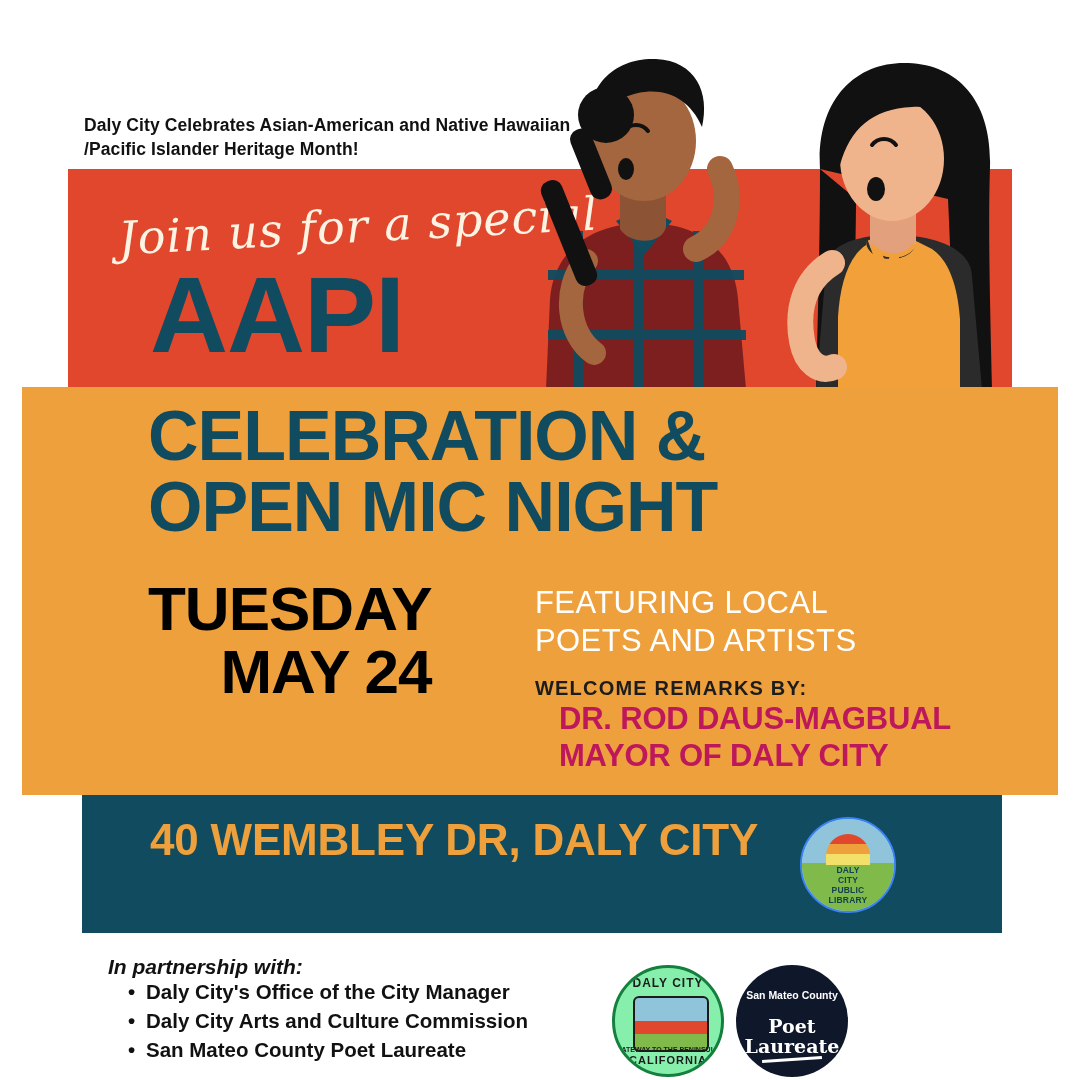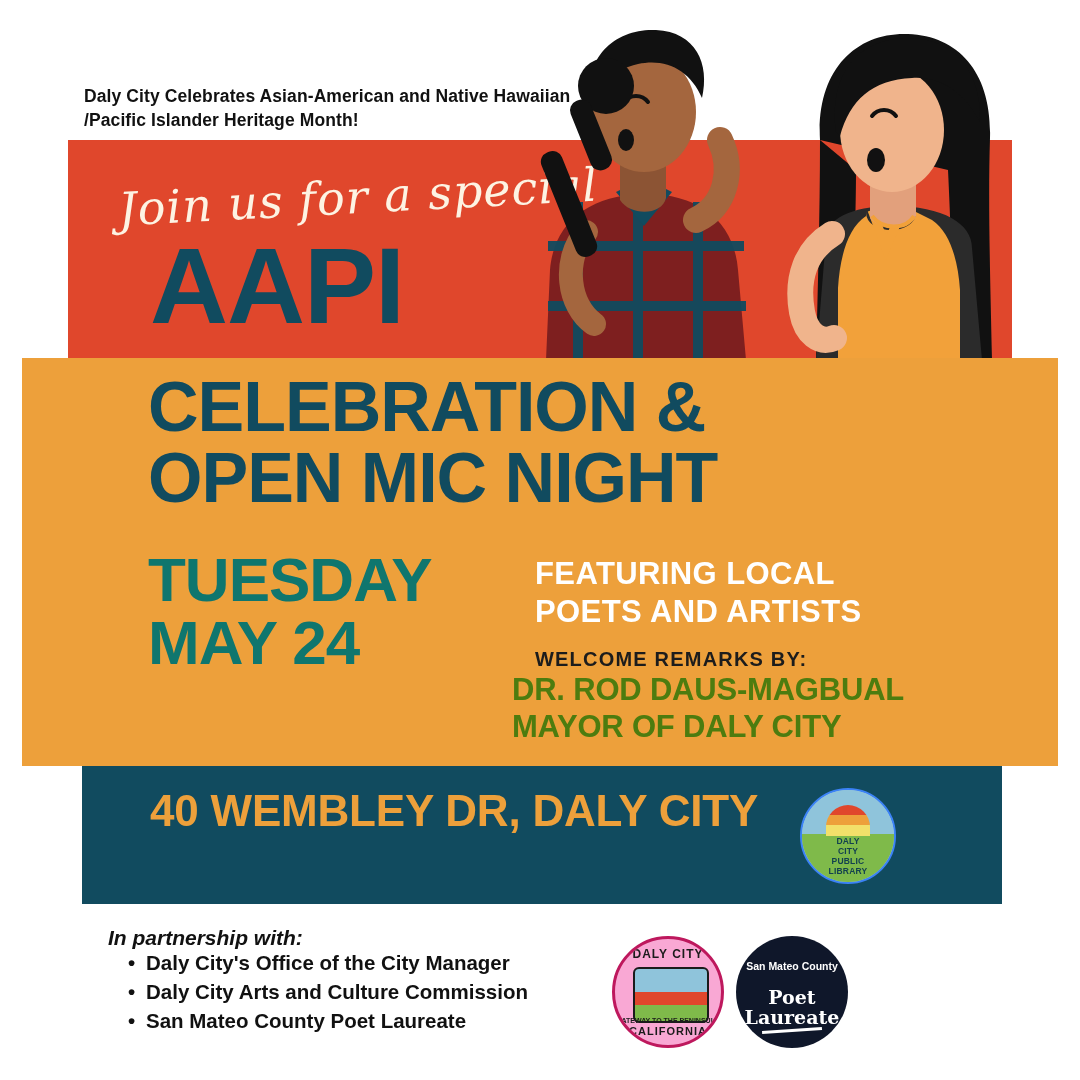--- a/index.html
+++ b/index.html
@@ -6,20 +6,21 @@
   html, body {
     width: 1080px; height: 1080px;
     background: #ffffff;
     font-family: "Liberation Sans", sans-serif;
     overflow: hidden;
   }
   #poster {
     position: relative;
     width: 1080px; height: 1036px;
     background: #ffffff;
+    margin-top: 29px;
   }
 
   
   .topline {
     position: absolute;
     left: 84px; top: 85px;
     width: 520px;
     font-size: 17.5px;
     font-weight: bold;
     line-height: 1.35;
@@ -68,48 +69,49 @@
     font-weight: bold;
     color: #114b5f;
     line-height: 1.02;
     letter-spacing: -1px;
   }
   .when {
     position: absolute;
     left: 148px; top: 548px;
     font-size: 62px;
     font-weight: bold;
-    color: #0f766e;
+    color: #000000;
     line-height: 1.02;
     letter-spacing: -1px;
+    text-align: right;
   }
   .when .l3 { font-size: 56px; }
   .featuring {
     position: absolute;
     left: 535px; top: 555px;
     font-size: 31px;
-    font-weight: bold;
+    font-weight: normal;
     color: #ffffff;
     line-height: 1.22;
     letter-spacing: .4px;
   }
   .welcome-label {
     position: absolute;
     left: 535px; top: 648px;
     font-size: 20px;
     font-weight: bold;
     color: #1c1c1c;
     letter-spacing: 1.2px;
   }
   .welcome-name {
     position: absolute;
-    left: 512px; top: 672px;
+    left: 559px; top: 672px;
     font-size: 31px;
     font-weight: bold;
-    color: #4d7c0f;
+    color: #be185d;
     line-height: 1.18;
     letter-spacing: -.2px;
   }
 
   
   .teal-band {
     position: absolute;
     left: 82px; top: 766px;
     width: 920px; height: 138px;
     background: #114b5f;
@@ -177,22 +179,22 @@
     width: 18px;
     color: #111111;
   }
 
   
   .logo-dc {
     position: absolute;
     left: 612px; top: 936px;
     width: 112px; height: 112px;
     border-radius: 50%;
-    background: #f9a8d4;
-    border: 3px solid #be185d;
+    background: #86efac;
+    border: 3px solid #15803d;
     overflow: hidden;
   }
   .logo-dc .ring-txt-top, .logo-dc .ring-txt-bot {
     position: absolute; left: 0; width: 100%;
     text-align: center;
     font-size: 12px; font-weight: bold;
     color: #1b1b1b; letter-spacing: 1px;
   }
   .logo-dc .ring-txt-top { top: 8px; }
   .logo-dc .ring-txt-bot { bottom: 8px; font-size: 11px; }

